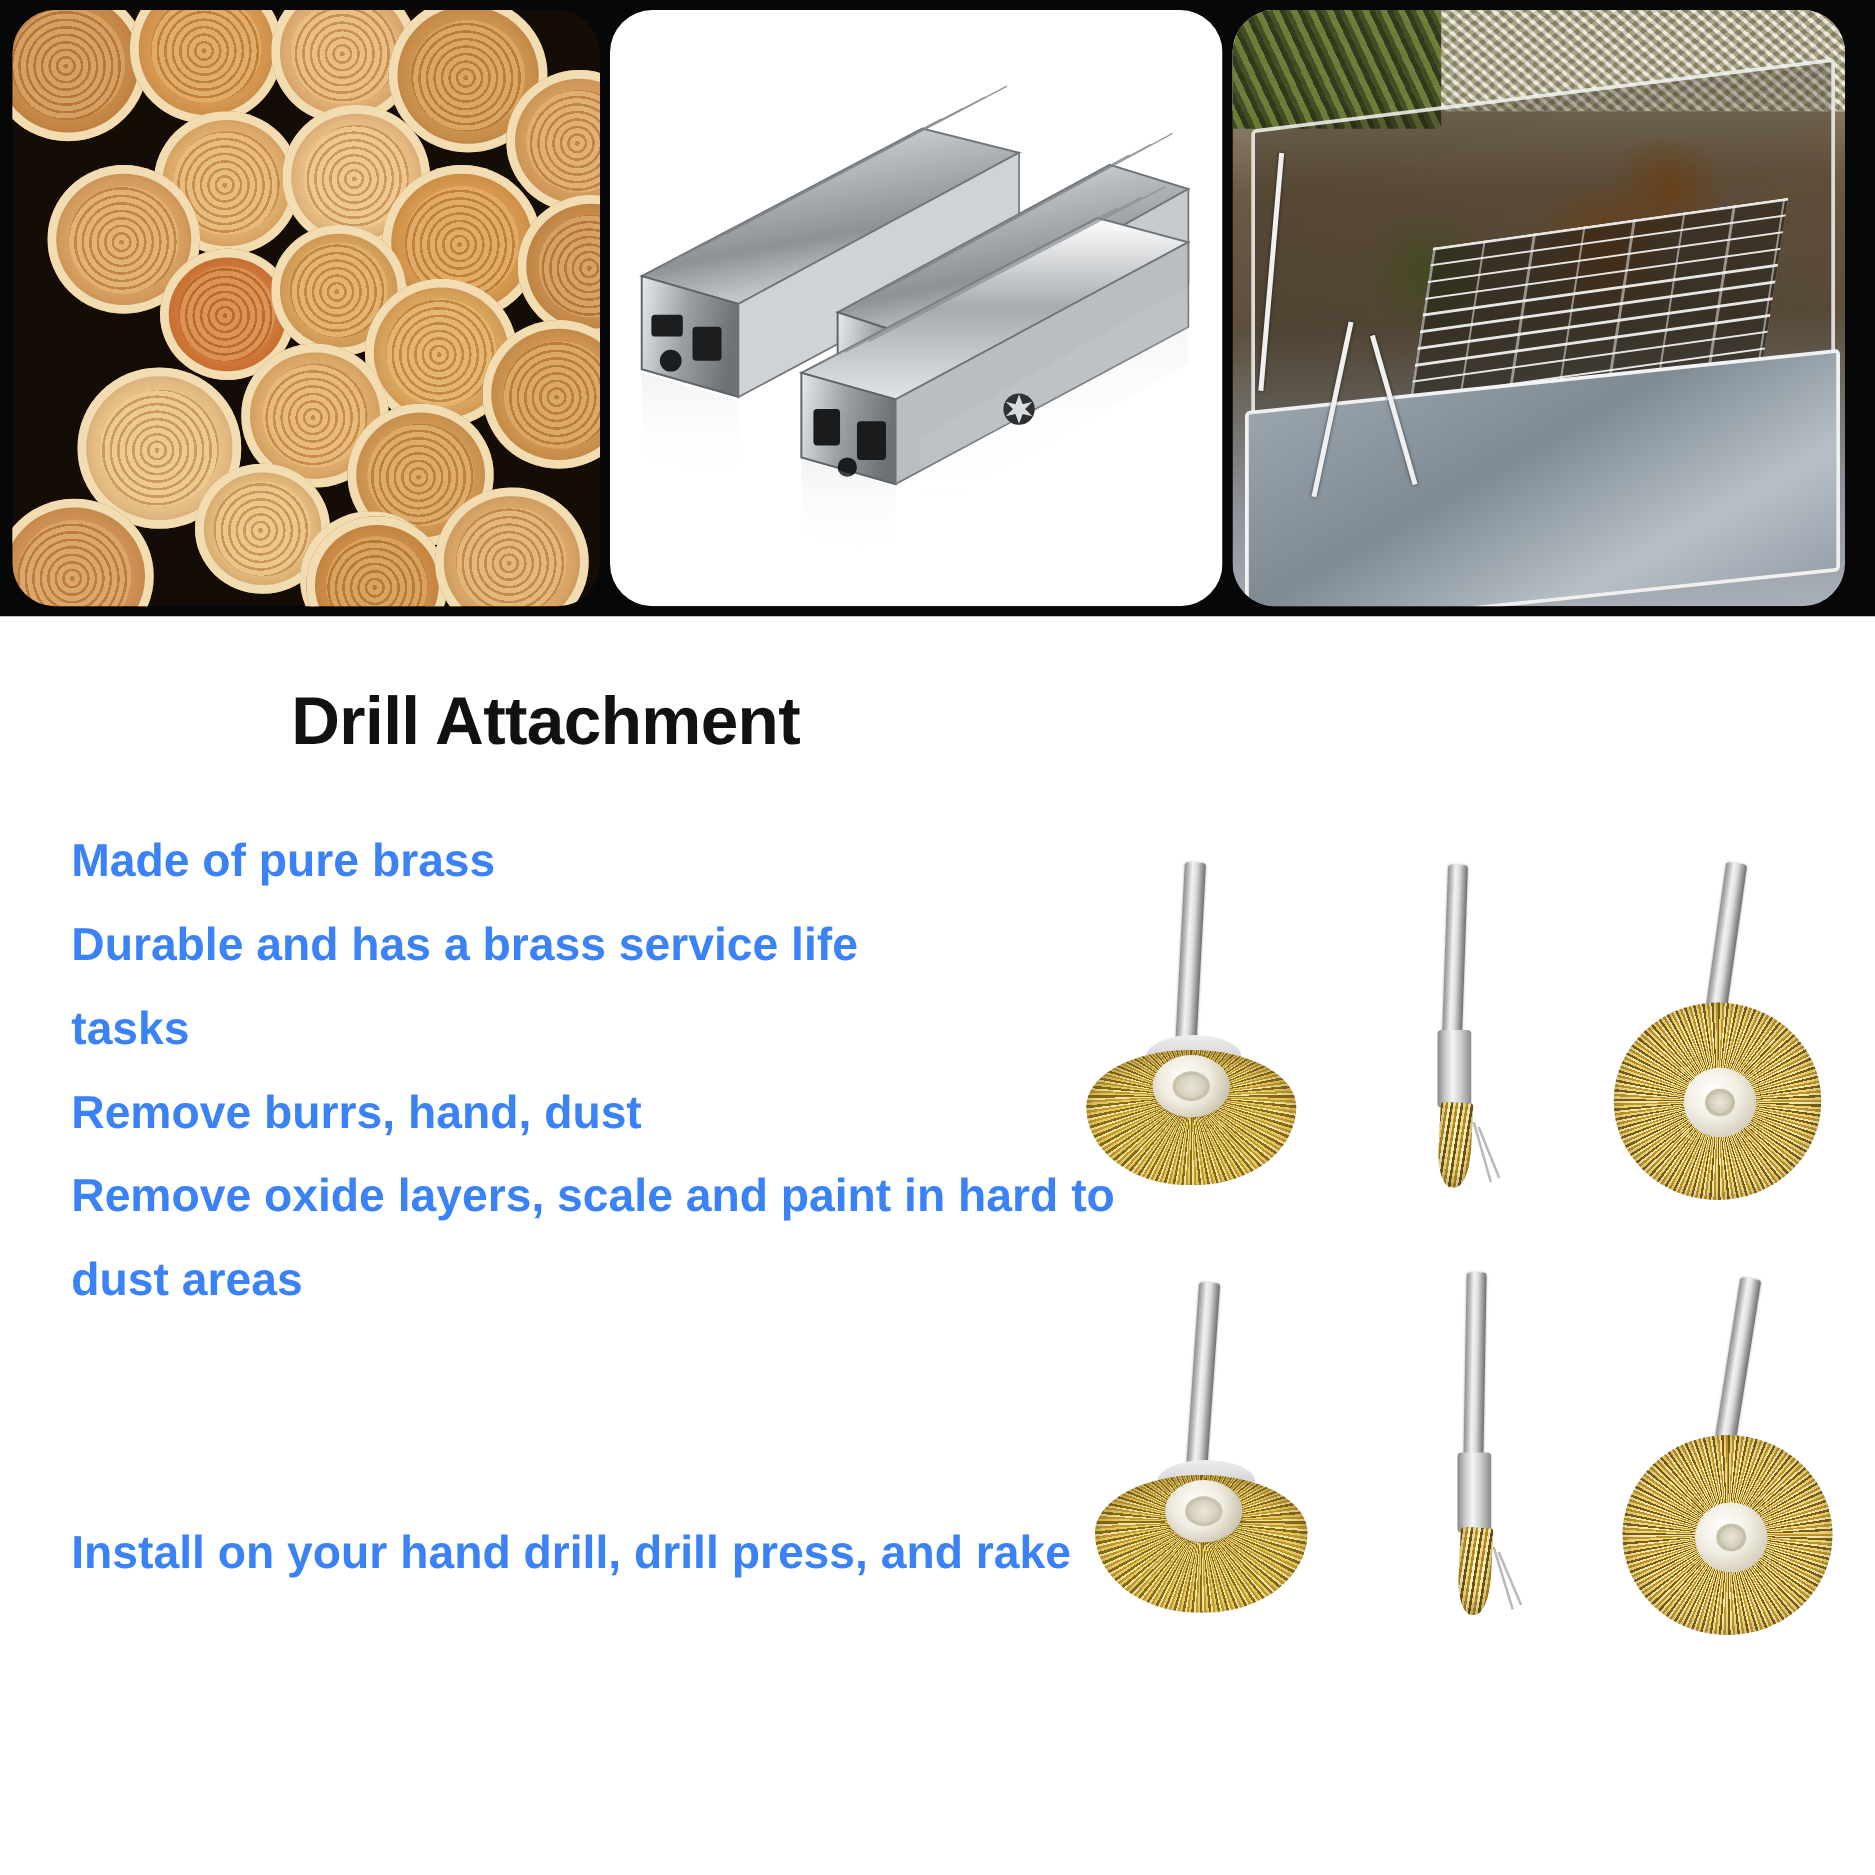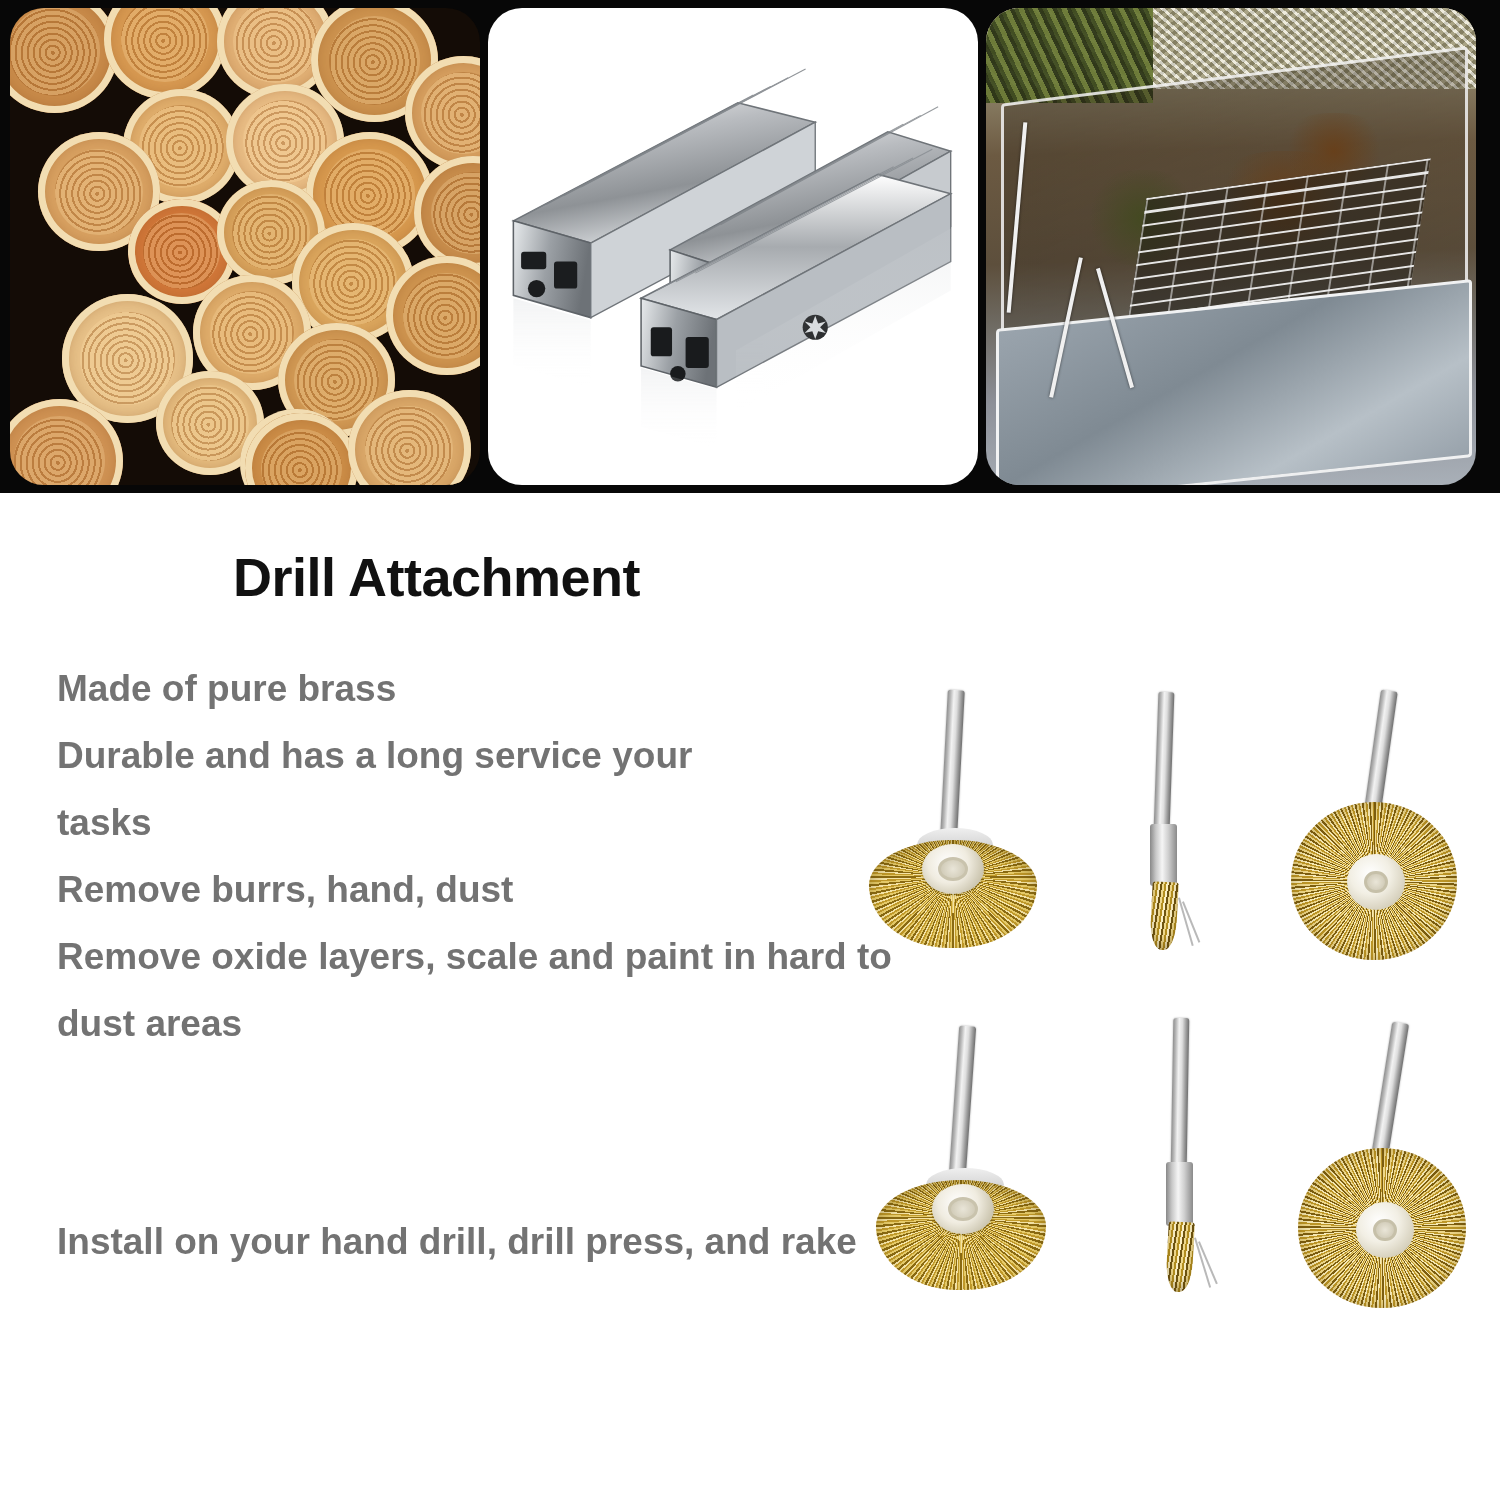--- a/index.html
+++ b/index.html
@@ -108,21 +108,21 @@
   
   .headline{
     position:absolute;left:200px;top:546px;
     font-size:54px;font-weight:bold;color:#111111;
     letter-spacing:-0.5px;white-space:nowrap;margin-left:33px;
   }
   .bullets{
     position:absolute;left:57px;top:655px;width:830px;
   }
   .bullet-line{
-    font-size:37px;font-weight:bold;color:#737373;
+    font-size:37px;font-weight:bold;color:#3b82f6;
     line-height:67px;white-space:nowrap;
   }
   .bullets-b{
     position:absolute;left:57px;top:1208px;width:830px;
   }
 
   
   .brush-grid{
     position:absolute;left:850px;top:670px;width:640px;height:690px;
   }
@@ -340,21 +340,21 @@
     <div class="grill-leg" style="left:16%;top:52%;width:4px;height:30%;transform:rotate(12deg);"></div>
     <div class="grill-leg" style="left:26%;top:54%;width:4px;height:26%;transform:rotate(-16deg);"></div>
     <div class="grill-leg" style="left:6%;top:24%;width:4px;height:40%;transform:rotate(5deg);"></div>
   </div>
 </div>
 
 <div class="headline">Drill Attachment</div>
 
 <div class="bullets">
   <div class="bullet-line">Made of pure brass</div>
-  <div class="bullet-line">Durable and has a long service your</div>
+  <div class="bullet-line">Durable and has a brass service life</div>
   <div class="bullet-line">tasks</div>
   <div class="bullet-line">Remove burrs, hand, dust</div>
   <div class="bullet-line">Remove oxide layers, scale and paint in hard to</div>
   <div class="bullet-line">dust areas</div>
 </div>
 
 <div class="bullets-b">
   <div class="bullet-line">Install on your hand drill, drill press, and rake</div>
 </div>
 

